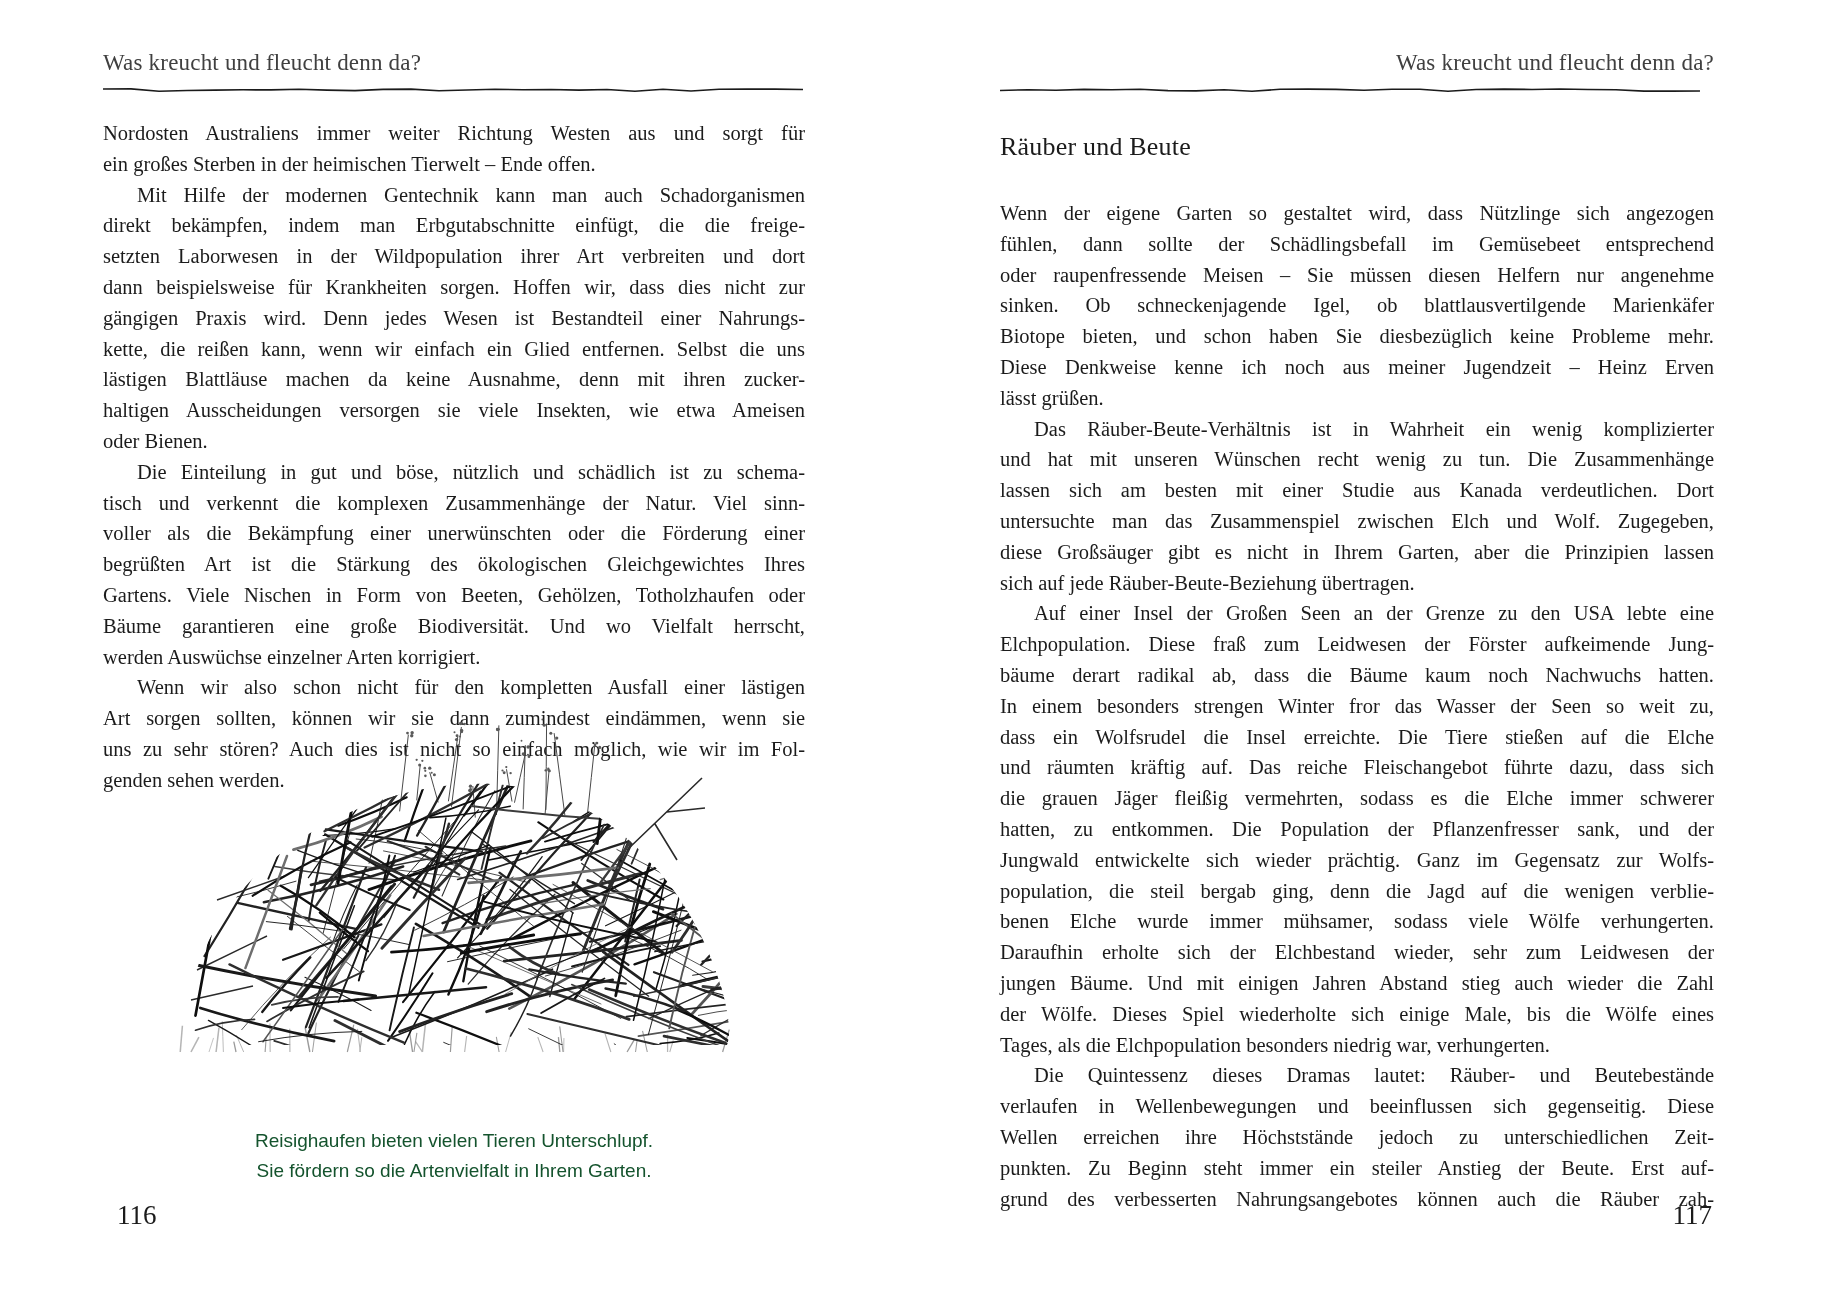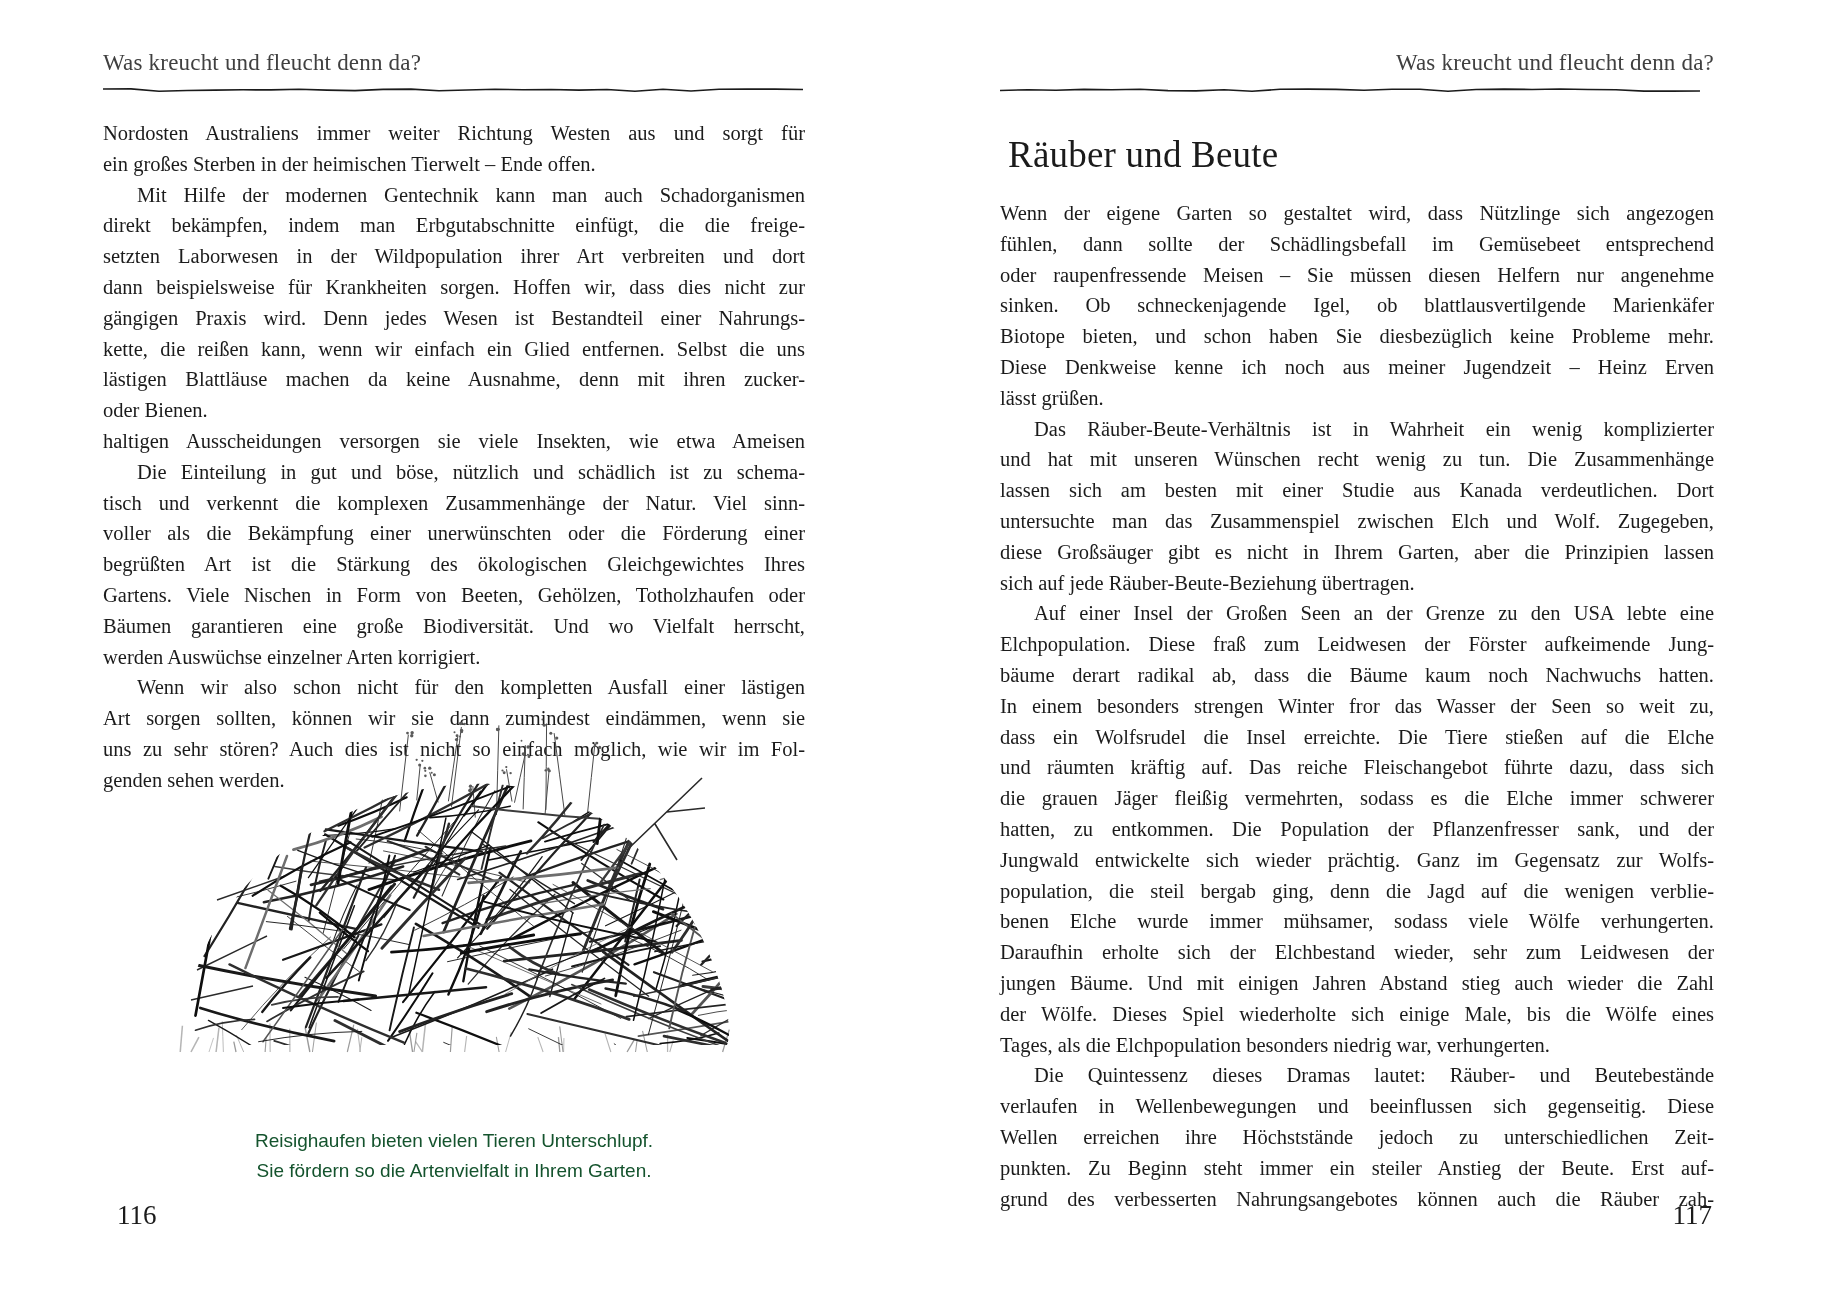--- a/index.html
+++ b/index.html
@@ -5,22 +5,22 @@
   html,body{margin:0;padding:0;background:#ffffff;}
   .spread{position:relative;width:1831px;height:1299px;background:#ffffff;overflow:hidden;
           font-family:"Liberation Serif", serif;color:#1b1b1b;}
   .page{position:absolute;top:0;height:100%;}
   #pageL{left:103px;width:702px;}
   #pageR{left:1000px;width:714px;}
   .rh{position:absolute;top:50px;left:0;right:0;font-size:23px;line-height:26px;
       letter-spacing:0.2px;color:#404040;}
   .rh-r{text-align:right;}
   .rule{position:absolute;top:84px;left:0;width:100%;height:12px;display:block;}
-  .heading{position:absolute;top:128px;left:0;margin:8px;font-weight:normal;
-           font-size:37px;line-height:38px;letter-spacing:0.2px;}
+  .heading{position:absolute;top:128px;left:0;margin:0;font-weight:normal;
+           font-size:26px;line-height:38px;letter-spacing:0.2px;}
   .body{position:absolute;left:0;right:0;font-size:20.5px;line-height:30.8px;}
   #pageL .body{top:118px;}
   #pageR .body{top:198px;}
   .line{height:30.8px;white-space:nowrap;overflow:visible;text-justify:inter-word;}
   .line.j{text-align:justify;text-align-last:justify;}
   .line.ind{text-indent:34px;}
   .fig{position:absolute;top:700px;left:0;right:0;margin:0;text-align:center;}
   .fig svg{width:595px;height:400px;display:block;margin:0 auto;}
   .cap{margin-top:26px;font-family:"Liberation Sans", sans-serif;font-size:19px;
        line-height:30px;color:#14532d;text-align:center;}
@@ -41,28 +41,28 @@
     <div class="body">
         <div class="line j">Nordosten Australiens immer weiter Richtung Westen aus und sorgt für</div>
         <div class="line">ein großes Sterben in der heimischen Tierwelt – Ende offen.</div>
         <div class="line j ind">Mit Hilfe der modernen Gentechnik kann man auch Schadorganismen</div>
         <div class="line j">direkt bekämpfen, indem man Erbgutabschnitte einfügt, die die freige-</div>
         <div class="line j">setzten Laborwesen in der Wildpopulation ihrer Art verbreiten und dort</div>
         <div class="line j">dann beispielsweise für Krankheiten sorgen. Hoffen wir, dass dies nicht zur</div>
         <div class="line j">gängigen Praxis wird. Denn jedes Wesen ist Bestandteil einer Nahrungs-</div>
         <div class="line j">kette, die reißen kann, wenn wir einfach ein Glied entfernen. Selbst die uns</div>
         <div class="line j">lästigen Blattläuse machen da keine Ausnahme, denn mit ihren zucker-</div>
+        <div class="line j">haltigen Ausscheidungen versorgen sie viele Insekten, wie etwa Ameisen</div>
         <div class="line">oder Bienen.</div>
-        <div class="line j">haltigen Ausscheidungen versorgen sie viele Insekten, wie etwa Ameisen</div>
         <div class="line j ind">Die Einteilung in gut und böse, nützlich und schädlich ist zu schema-</div>
         <div class="line j">tisch und verkennt die komplexen Zusammenhänge der Natur. Viel sinn-</div>
         <div class="line j">voller als die Bekämpfung einer unerwünschten oder die Förderung einer</div>
         <div class="line j">begrüßten Art ist die Stärkung des ökologischen Gleichgewichtes Ihres</div>
         <div class="line j">Gartens. Viele Nischen in Form von Beeten, Gehölzen, Totholzhaufen oder</div>
-        <div class="line j">Bäumen garantieren eine große Biodiversität. Und wo Vielfalt herrscht,</div>
+        <div class="line j">Bäume garantieren eine große Biodiversität. Und wo Vielfalt herrscht,</div>
         <div class="line">werden Auswüchse einzelner Arten korrigiert.</div>
         <div class="line j ind">Wenn wir also schon nicht für den kompletten Ausfall einer lästigen</div>
         <div class="line j">Art sorgen sollten, können wir sie dann zumindest eindämmen, wenn sie</div>
         <div class="line j">uns zu sehr stören? Auch dies ist nicht so einfach möglich, wie wir im Fol-</div>
         <div class="line">genden sehen werden.</div>
       </div>
     <figure class="fig">
       <svg id="pileSvg" viewBox="0 0 595 400">
           <defs>
             <clipPath id="moundClip">

